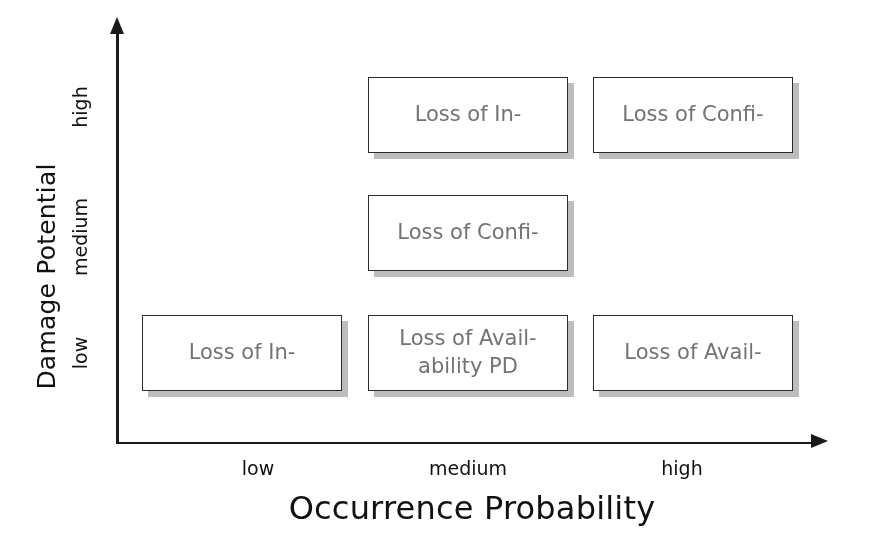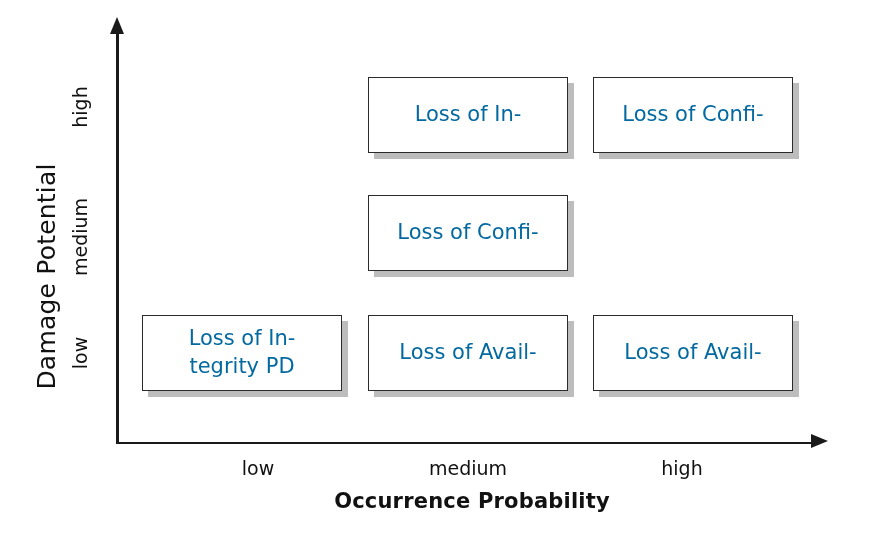--- a/index.html
+++ b/index.html
@@ -56,25 +56,24 @@
     border-left: 17px solid #1a1a1a;
   }
 
   
   #x-axis-title {
     position: absolute;
     left: 118px;
     top: 489px;
     width: 708px;
     text-align: center;
-    font-size: 21px;
+    font-size: 32px;
     letter-spacing: 0.2px;
     color: #111111;
     white-space: nowrap;
-    font-weight: bold;
   }
   #y-axis-title {
     position: absolute;
     left: -74px;
     top: 262px;
     width: 240px;
     text-align: center;
     font-size: 25px;
     letter-spacing: 0.2px;
     color: #111111;
@@ -111,21 +110,21 @@
     box-sizing: border-box;
     background: #ffffff;
     border: 1.6px solid #2b2b2b;
     box-shadow: 6px 6px 0 0 #bdbdbd;
     display: flex;
     flex-direction: column;
     align-items: center;
     justify-content: center;
     font-size: 21px;
     line-height: 1.32;
-    color: #0369a1;
+    color: #737373;
     text-align: center;
   }
   .cell-box .line {
     display: block;
     white-space: nowrap;
   }
 </style>
 </head>
 <body>
 
@@ -155,24 +154,24 @@
   <div class="cell-box" style="left: 593px; top: 77px; width: 200px; height: 76px;">
     <span class="line">Loss of Confi-</span>
   </div>
 
   <div class="cell-box" style="left: 368px; top: 195px; width: 200px; height: 76px;">
     <span class="line">Loss of Confi-</span>
   </div>
 
   <div class="cell-box" style="left: 142px; top: 315px; width: 200px; height: 76px;">
     <span class="line">Loss of In-</span>
-    <span class="line">tegrity PD</span>
   </div>
 
   <div class="cell-box" style="left: 368px; top: 315px; width: 200px; height: 76px;">
     <span class="line">Loss of Avail-</span>
+    <span class="line">ability PD</span>
   </div>
 
   <div class="cell-box" style="left: 593px; top: 315px; width: 200px; height: 76px;">
     <span class="line">Loss of Avail-</span>
   </div>
 
 </div>
 
 </body></html>

